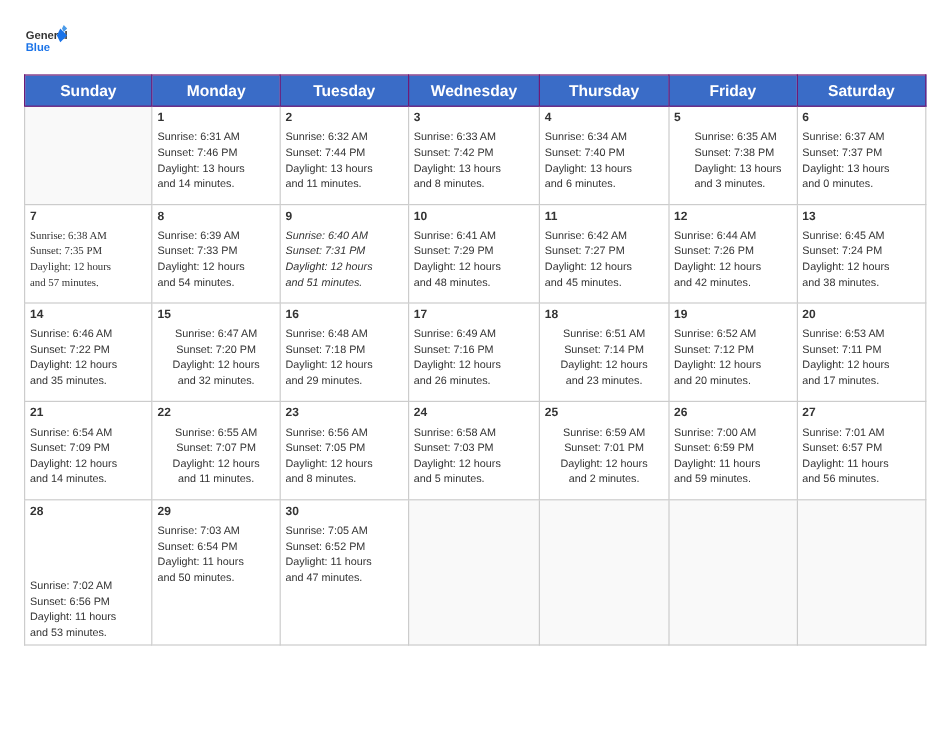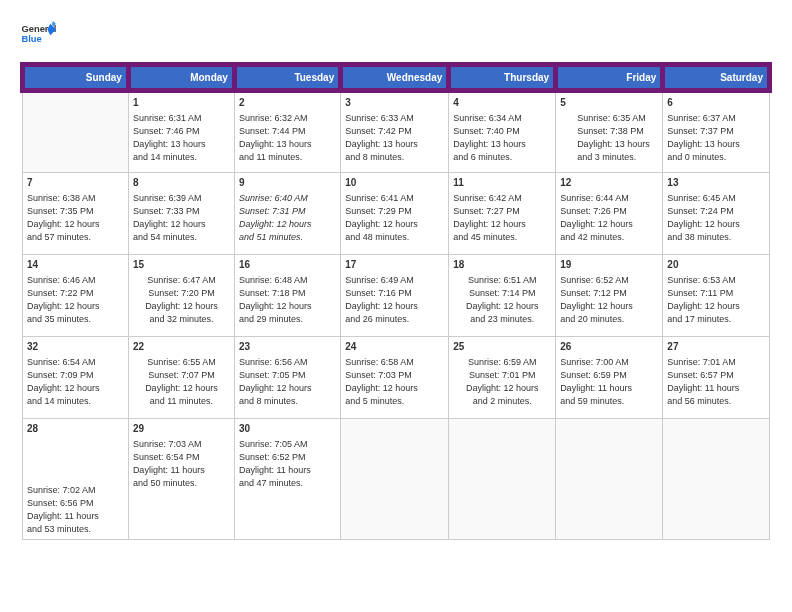--- a/index.html
+++ b/index.html
@@ -45,24 +45,24 @@
     }
     .calendar-table {
       width: 100%;
       border-collapse: collapse;
       font-size: 10px;
     }
     .calendar-table th {
       background: #3a6cc7;
       color: #fff;
       padding: 5px 4px;
-      text-align: right;
-      font-size: 10px;
+      text-align: center;
+      font-size: 13px;
       font-weight: bold;
-      border: 5px solid #701a75;
+      border: 1px solid #701a75;
     }
     .calendar-table td {
       border: 1px solid #ccc;
       padding: 3px 4px;
       vertical-align: top;
       height: 82px;
       width: 113px;
       color: #333;
       font-size: 9.5px;
       line-height: 1.4;
@@ -158,21 +158,21 @@
             <span class="day-num">6</span>
             <div class="day-info" style="white-space: pre-line;">Sunrise: 6:37 AM
 Sunset: 7:37 PM
 Daylight: 13 hours
 and 0 minutes.</div>
           </td>
         </tr>
         <tr>
           <td>
             <span class="day-num">7</span>
-            <div class="day-info" style="white-space: pre-line;">Sunrise: 6:38 AM
+            <div class="day-info" style="white-space: pre-line; font-family: Liberation Serif, serif;">Sunrise: 6:38 AM
 Sunset: 7:35 PM
 Daylight: 12 hours
 and 57 minutes.</div>
           </td>
           <td>
             <span class="day-num">8</span>
             <div class="day-info" style="white-space: pre-line;">Sunrise: 6:39 AM
 Sunset: 7:33 PM
 Daylight: 12 hours
 and 54 minutes.</div>
@@ -259,21 +259,21 @@
           <td>
             <span class="day-num">20</span>
             <div class="day-info" style="white-space: pre-line;">Sunrise: 6:53 AM
 Sunset: 7:11 PM
 Daylight: 12 hours
 and 17 minutes.</div>
           </td>
         </tr>
         <tr>
           <td>
-            <span class="day-num">32</span>
+            <span class="day-num">21</span>
             <div class="day-info" style="white-space: pre-line;">Sunrise: 6:54 AM
 Sunset: 7:09 PM
 Daylight: 12 hours
 and 14 minutes.</div>
           </td>
           <td>
             <span class="day-num">22</span>
             <div class="day-info" style="white-space: pre-line; text-align: center;">Sunrise: 6:55 AM
 Sunset: 7:07 PM
 Daylight: 12 hours

